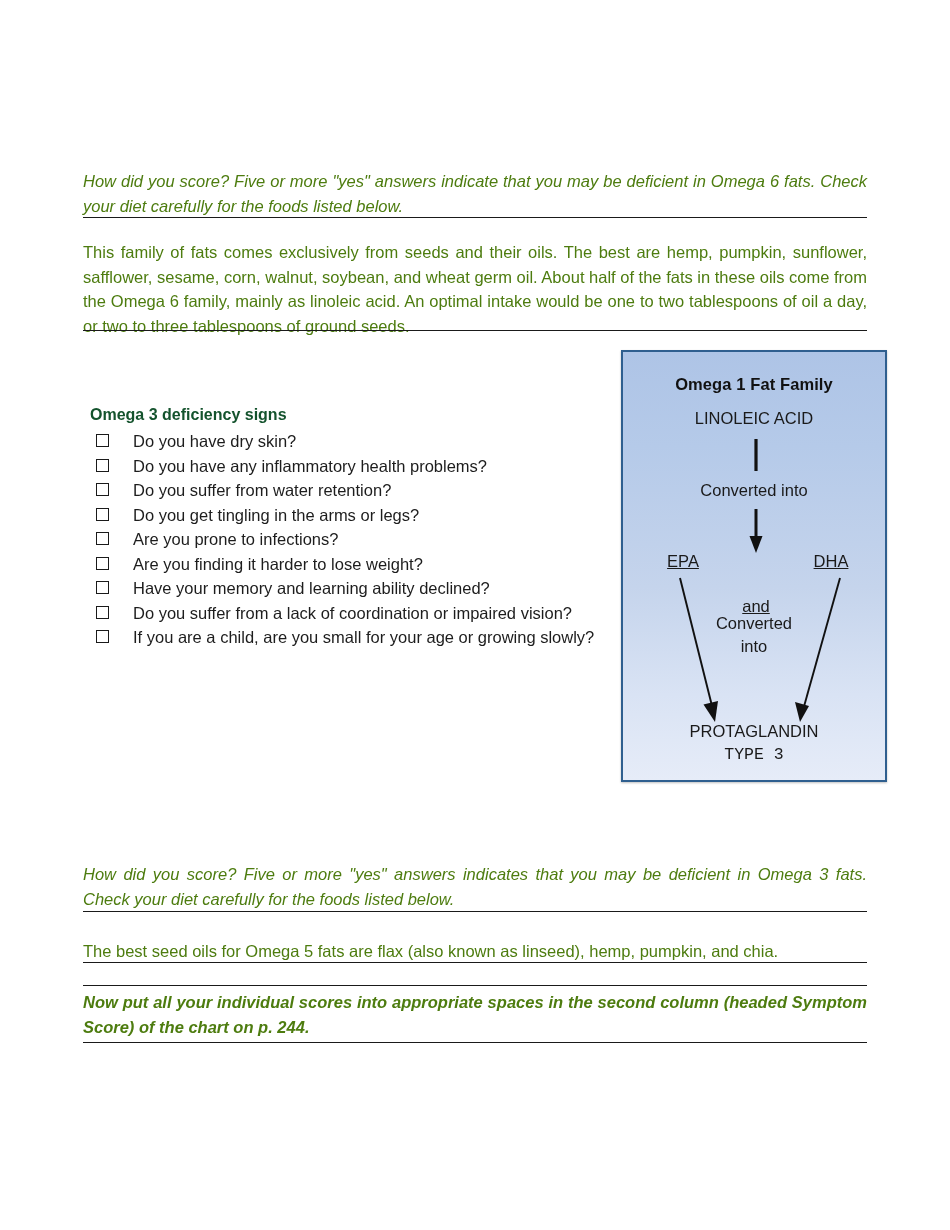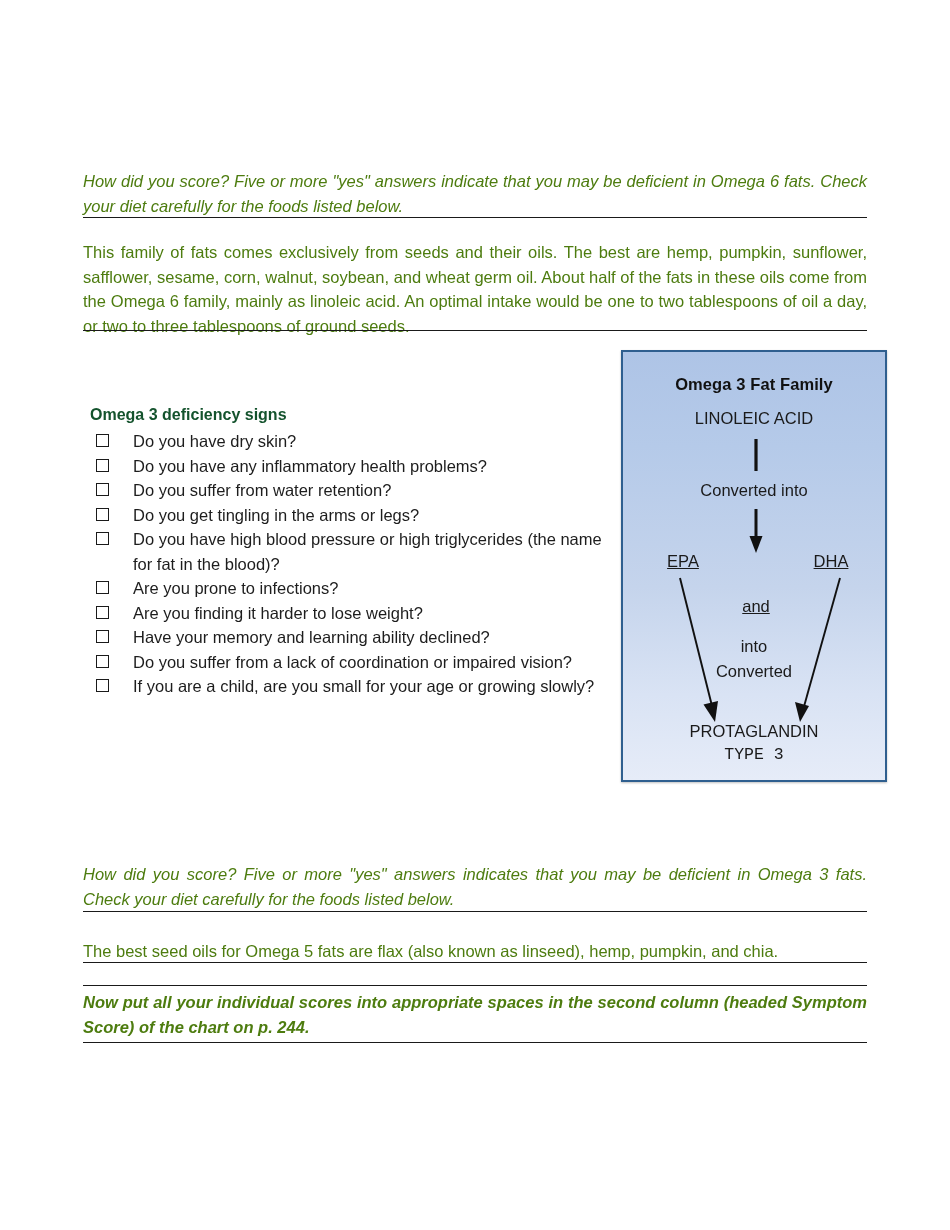--- a/index.html
+++ b/index.html
@@ -145,24 +145,20 @@
     <li>
       <span class="checkbox"></span>
       <span>Do you suffer from water retention?</span>
     </li>
     <li>
       <span class="checkbox"></span>
       <span>Do you get tingling in the arms or legs?</span>
     </li>
     <li>
       <span class="checkbox"></span>
-      <span>Do you have high blood pressure or high triglycerides (the name for fat in the blood)?</span>
-    </li>
-    <li>
-      <span class="checkbox"></span>
       <span>Are you prone to infections?</span>
     </li>
     <li>
       <span class="checkbox"></span>
       <span>Are you finding it harder to lose weight?</span>
     </li>
     <li>
       <span class="checkbox"></span>
       <span>Have your memory and learning ability declined?</span>
     </li>
@@ -185,31 +181,31 @@
       <line x1="133" y1="157" x2="133" y2="192" stroke="#111" stroke-width="3"></line>
       <polygon points="133,201 126.5,184 139.5,184" fill="#111"></polygon>
 
       <line x1="57" y1="226" x2="90" y2="358" stroke="#111" stroke-width="1.9"></line>
       <polygon points="92,370 80.5,352.5 95,349" fill="#111"></polygon>
 
       <line x1="217" y1="226" x2="180" y2="358" stroke="#111" stroke-width="1.9"></line>
       <polygon points="177,370 172,350 186,354" fill="#111"></polygon>
     </svg>
 
-    <div class="d-title" style="top:23px;">Omega  3 Fat Family</div>
+    <div class="d-title" style="top:23px;">Omega  1 Fat Family</div>
 
     <div class="d-text" style="top:57px;">LINOLEIC ACID</div>
 
     <div class="d-text" style="top:129px;">Converted into</div>
 
     <div class="d-node" style="left:30px; top:200px; width:60px;">EPA</div>
     <div class="d-node" style="left:103px; top:200px; width:60px;margin-top:45px;">and</div>
     <div class="d-node" style="left:178px; top:200px; width:60px;">DHA</div>
 
-    <div class="d-text" style="top:262px;margin-top:48px;">Converted</div>
+    <div class="d-text" style="top:262px;">Converted</div>
     <div class="d-text" style="top:285px;">into</div>
 
     <div class="d-text" style="top:370px;">PROTAGLANDIN</div>
     <div class="d-text" style="top:393px;font-family:Liberation Mono, monospace;">TYPE 3</div>
   </div>
 
   <div class="block para italic justify" style="left:83px; top:862px; width:784px;">How did you score? Five or more "yes" answers indicates that you may be deficient in Omega 3 fats. Check your diet carefully for the foods listed below.</div>
   <div class="rule" style="left:83px; top:911px; width:784px;"></div>
 
   <div class="block para" style="left:83px; top:939px; width:784px;">The best seed oils for Omega 5 fats are flax (also known as linseed), hemp, pumpkin, and chia.</div>

